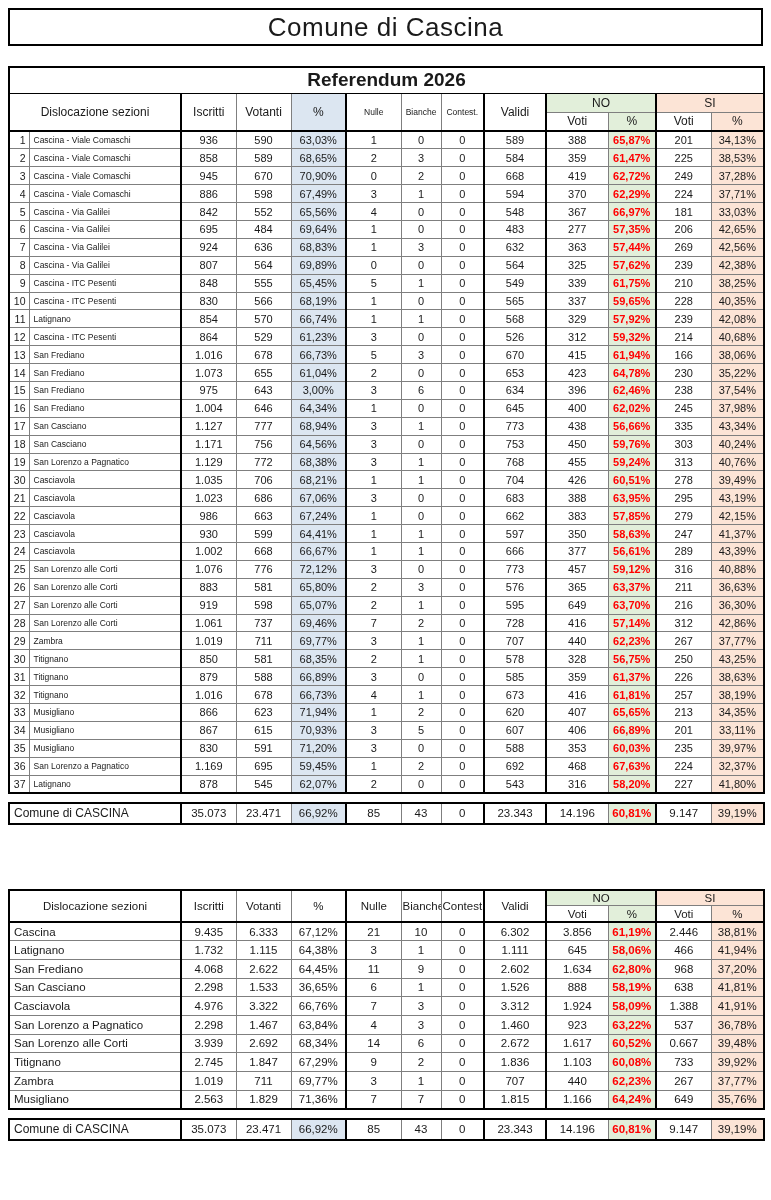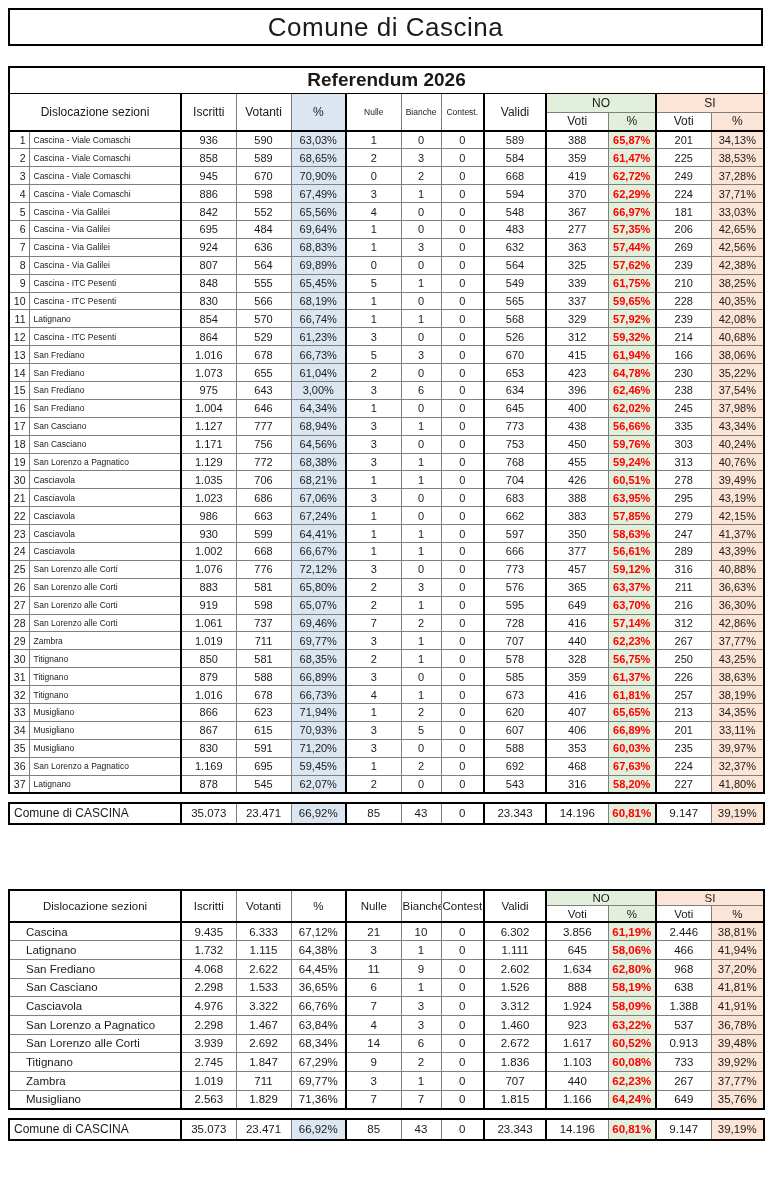--- a/index.html
+++ b/index.html
@@ -82,21 +82,21 @@
   .tbl-sections tbody td.col-name { font-size: 8.5px; text-align: left; padding-left: 4px; }
   .tbl-sections tbody td.col-num {
     text-align: right; padding-right: 3px; font-size: 10.5px;
     border-right: 1px solid var(--thin);
   }
 
   
   .tbl-areas { margin-top: 64px; }
   .tbl-areas .hdr-row1 th, .tbl-areas .hdr-row2 th { height: 16px; font-size: 11.5px; padding: 0 1px; }
   .tbl-areas tbody td { height: 18.7px; font-size: 11.5px; }
-  .tbl-areas tbody td.col-name { text-align: left; padding-left: 16px; }
+  .tbl-areas tbody td.col-name { text-align: left; padding-left: 4px; }
 
   
   .total-tbl { margin-top: 8px; }
   .total-tbl td { height: 21px; font-size: 11.5px; }
   .total-tbl td.col-name { text-align: left; padding-left: 4px; font-size: 12px; }
   .total-tbl tbody tr:first-child td { border-top: none; }
 </style>
 </head>
 <body>
 
@@ -861,21 +861,21 @@
           <td class="col-name" colspan="2">San Lorenzo alle Corti</td>
           <td class="col-iscritti">3.939</td>
           <td class="col-votanti">2.692</td>
           <td class="col-pct">68,34%</td>
           <td class="col-nulle">14</td>
           <td class="col-bianche">6</td>
           <td class="col-contest">0</td>
           <td class="col-validi">2.672</td>
           <td class="col-no_voti">1.617</td>
           <td class="col-no_pct">60,52%</td>
-          <td class="col-si_voti">0.913</td>
+          <td class="col-si_voti">0.667</td>
           <td class="col-si_pct">39,48%</td>
         </tr>
         <tr>
           <td class="col-name" colspan="2">Titignano</td>
           <td class="col-iscritti">2.745</td>
           <td class="col-votanti">1.847</td>
           <td class="col-pct">67,29%</td>
           <td class="col-nulle">9</td>
           <td class="col-bianche">2</td>
           <td class="col-contest">0</td>

